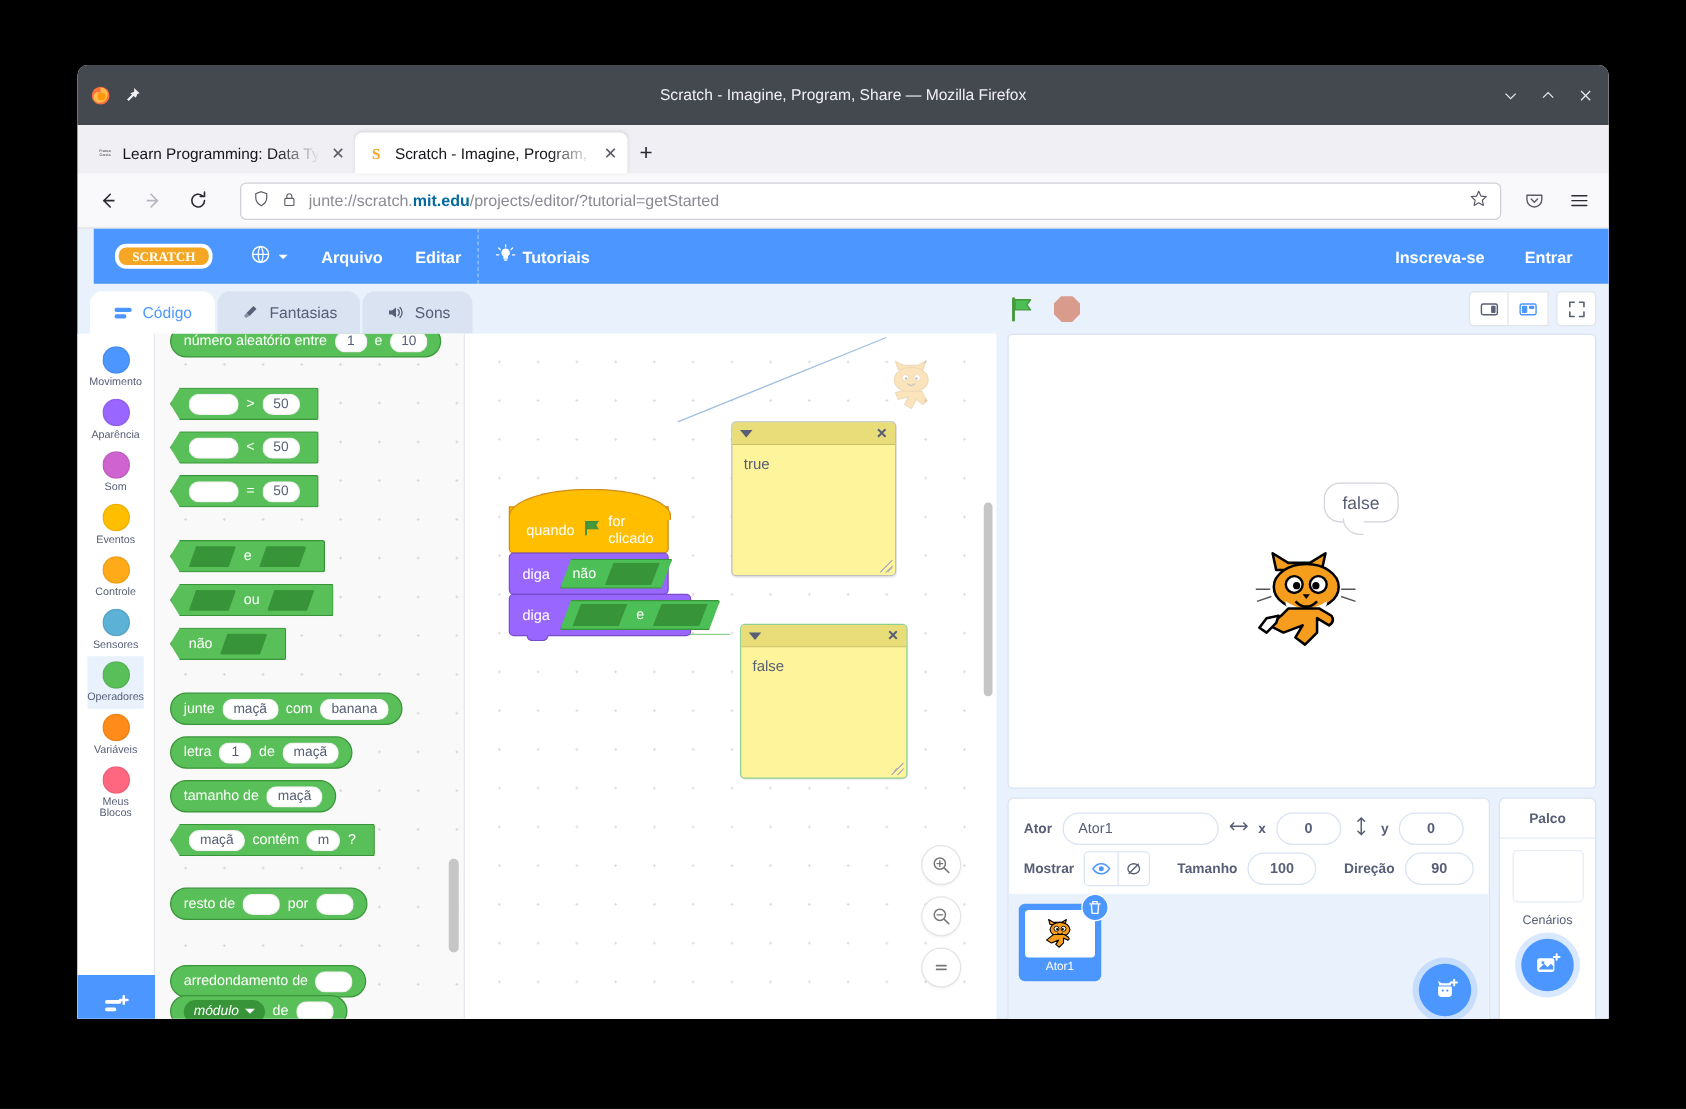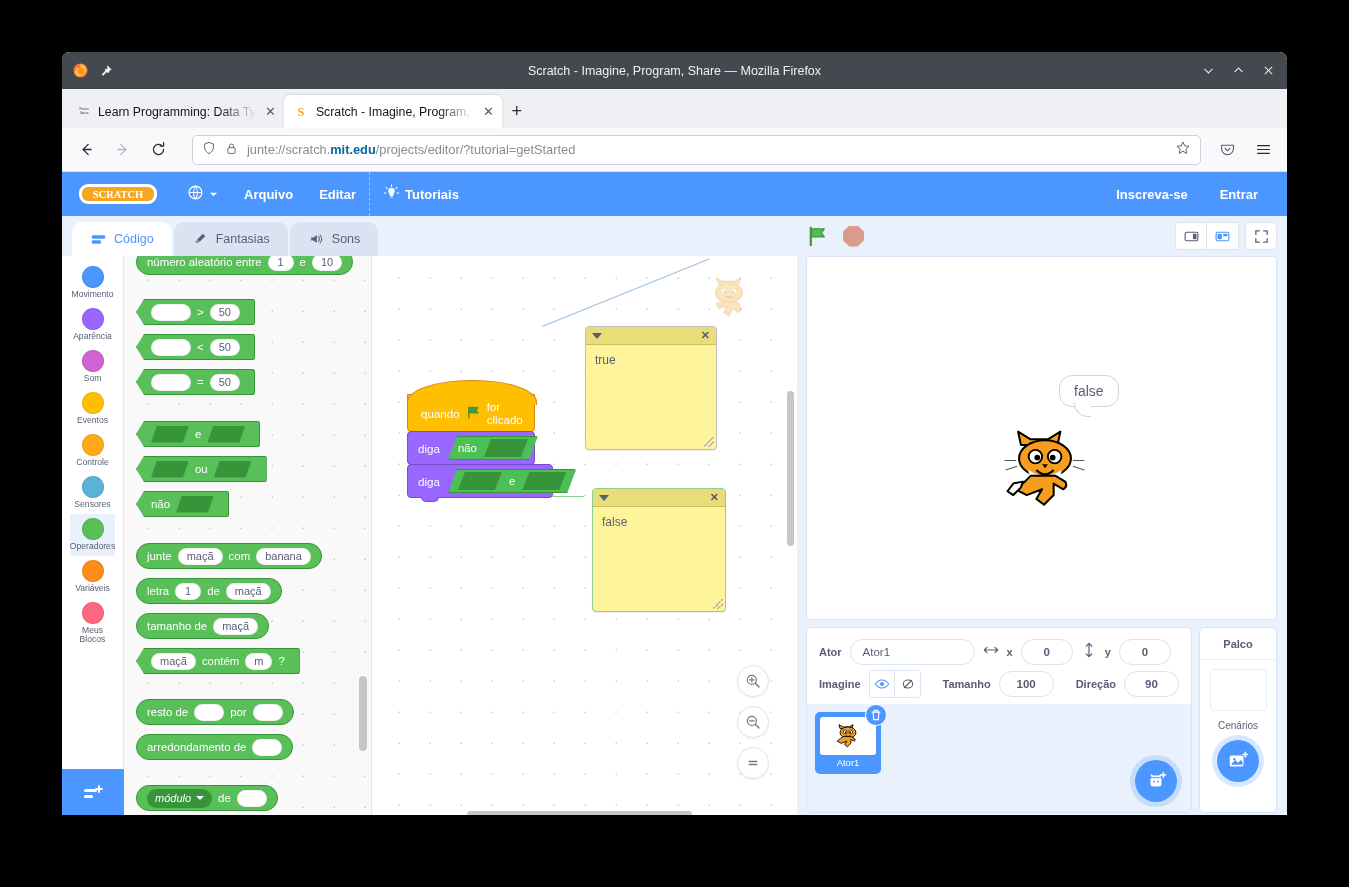--- a/index.html
+++ b/index.html
@@ -17,21 +17,21 @@
     width: 1225px; height: 763px;
     background: #fff;
     border-radius: 8px 8px 0 0;
     overflow: hidden;
     box-shadow: 0 0 24px rgba(0,0,0,.5);
   }
 
   
   #titlebar {
     position: relative;
-    height: 37px;
+    height: 48px;
     background: #44484f;
     display: flex; align-items: center;
   }
   #titlebar .ff-logo { margin-left: 10px; width: 17px; height: 17px; }
   #titlebar .pin-icon { margin-left: 10px; width: 14px; height: 14px; color: #f6f6f8; }
   #titlebar .wtitle {
     position: absolute; left: 0; right: 0; text-align: center;
     color: #f0f0f4; font-size: 12.5px; pointer-events: none;
   }
   #titlebar .wbtns { margin-left: auto; display: flex; gap: 0; padding-right: 4px; z-index: 2; }
@@ -78,20 +78,21 @@
   #urlbar .urltext b { color: #0369a1; font-weight: 700; }
   #urlbar .urltext .scheme { color: #8a8a93; }
 
   
   #scratch { height: 649px; background: #e9f1fc; display: flex; flex-direction: column; }
 
   #menubar {
     height: 44px; background: #4c97ff; display: flex; align-items: center;
     padding: 0 16px; gap: 0; color: #fff; font-size: 13px; font-weight: bold;
     flex: none;
+    margin-left: 13px;
   }
   #menubar .logo {
     width: 80px; height: 24px; margin-right: 16px;
     display:flex; align-items:center; justify-content:center;
   }
   .menu-item { padding: 0 13px; height: 44px; display: flex; align-items: center; gap: 5px; }
   .menu-sep { width: 1px; height: 44px; border-left: 1px dashed rgba(255,255,255,.45); }
   #menubar .right { margin-left: auto; display: flex; gap: 6px; }
   #menubar .right .menu-item { font-weight: bold; }
 
@@ -653,21 +654,21 @@
               </div>
 
               <div style="position:absolute;left:12px;top:443px;">
                 <span class="blk oval">
                   <span>resto de</span>
                   <span class="field-round" style="width:30px"></span>
                   <span>por</span>
                   <span class="field-round" style="width:30px"></span>
                 </span>
               </div>
-              <div style="position:absolute;left:12px;top:478px;">
+              <div style="position:absolute;left:12px;top:505px;">
                 <span class="blk oval">
                   <span>arredondamento de</span>
                   <span class="field-round" style="width:30px"></span>
                 </span>
               </div>
               <div style="position:absolute;left:12px;top:529px;">
                 <span class="blk oval">
                   <span class="field-drop">
                     <span>módulo</span>
                     <span class="caret-dn"></span>
@@ -848,21 +849,21 @@
                 <span class="sp-input num">0</span>
                 <span>
                   <svg viewBox="0 0 24 24" width="16" height="16">
                       <path d="M12 3v18M8 6l4-4 4 4M8 18l4 4 4-4" stroke="#575e75" stroke-width="1.8" fill="none" stroke-linecap="round" stroke-linejoin="round"></path>
                     </svg>
                 </span>
                 <span class="sp-lbl">y</span>
                 <span class="sp-input num">0</span>
               </div>
               <div class="sp-row">
-                <span class="sp-lbl">Imagine</span>
+                <span class="sp-lbl">Mostrar</span>
                 <span class="toggle-grp">
                   <span class="tg">
                     <svg viewBox="0 0 24 24" width="16" height="16">
                         <path d="M2 12s4-6 10-6 10 6 10 6-4 6-10 6-10-6-10-6z" fill="none" stroke="#4c97ff" stroke-width="1.7"></path>
                         <circle cx="12" cy="12" r="3" fill="#4c97ff"></circle>
                       </svg>
                   </span>
                   <span class="tg mid">
                     <svg viewBox="0 0 24 24" width="16" height="16">
                         <ellipse cx="12" cy="12" rx="7" ry="6" fill="none" stroke="#575e75" stroke-width="1.6"></ellipse>

